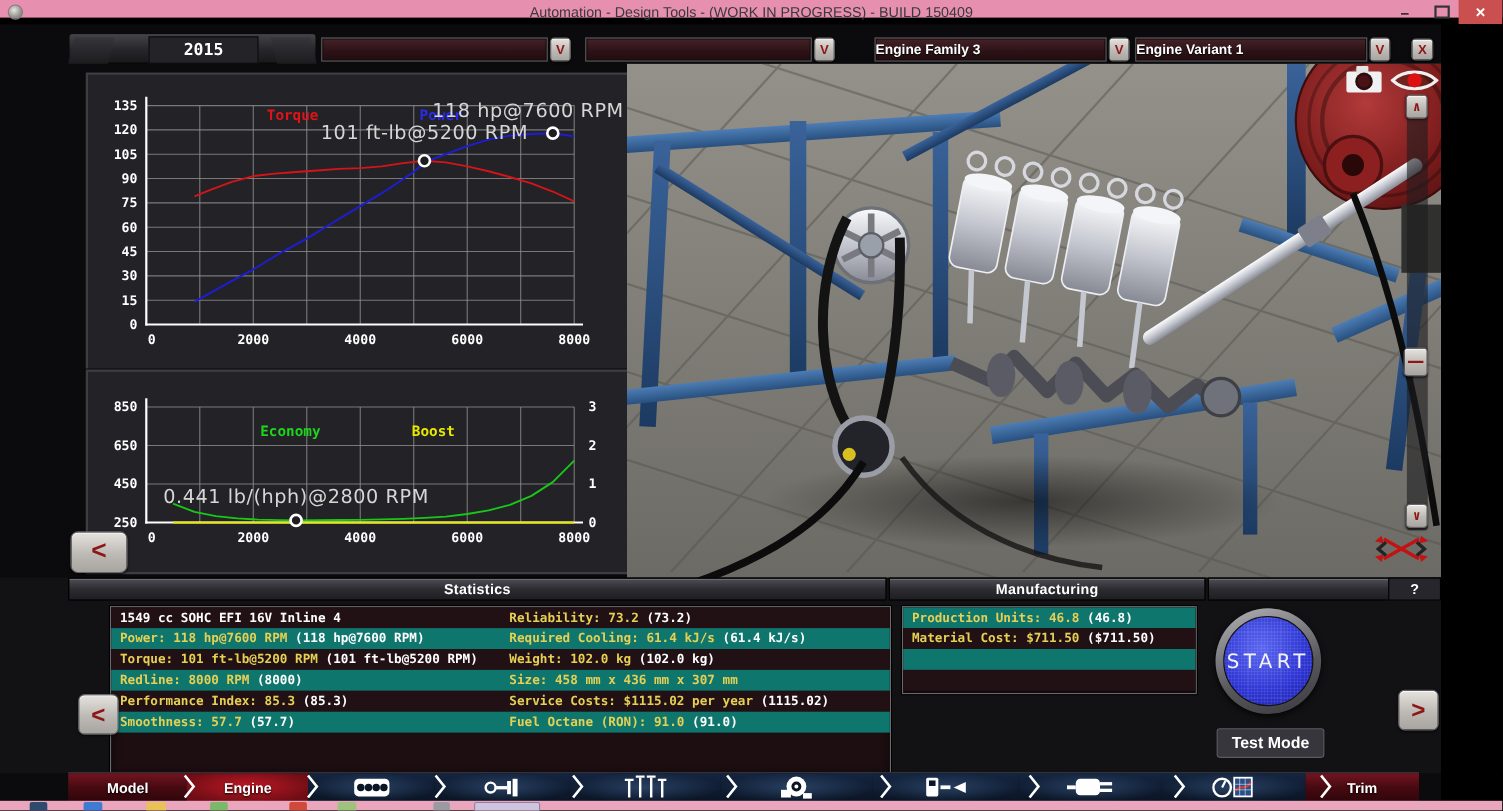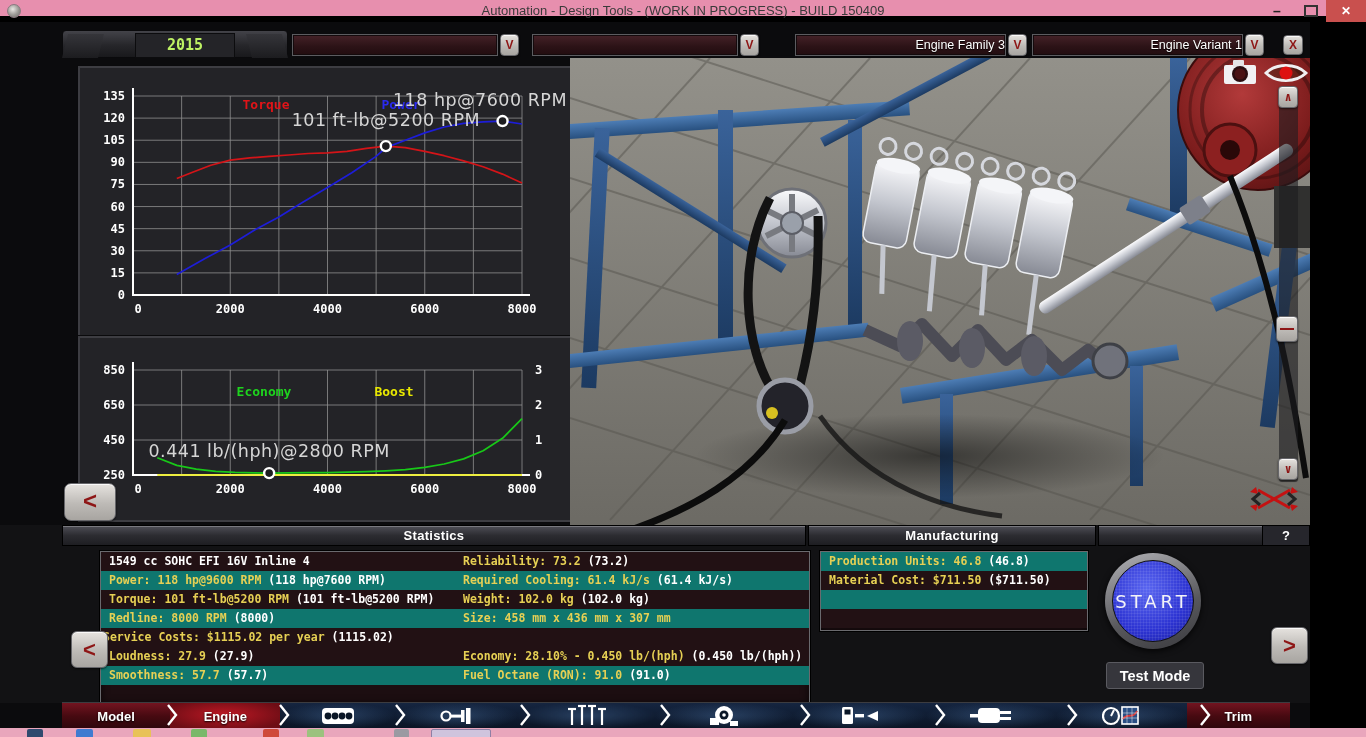--- a/index.html
+++ b/index.html
@@ -22,26 +22,26 @@
   .app{position:absolute;left:0;top:22px;width:1366px;height:706px;background:#0b0b0d;}
   .right-void{position:absolute;left:1310px;top:0;width:56px;height:706px;background:#000;}
 
   
   .tabstrip{position:absolute;left:62px;top:8px;width:226px;height:28px;
       background:linear-gradient(180deg,#434349,#26262a 55%,#19191c);border-radius:4px 4px 0 0;border:1px solid #0a0a0c;box-sizing:border-box;}
   .tabnub{position:absolute;top:3px;width:36px;height:24px;background:linear-gradient(180deg,#35353a,#1c1c1f);}
   .nub-l{left:2px;transform:skewX(-14deg);}
   .nub-r{right:2px;transform:skewX(14deg);}
   .year-tab{position:absolute;left:72px;top:2px;width:98px;height:23px;line-height:23px;text-align:center;
-      background:#242428;border:1px solid #0c0c0e;color:#bef264;font-weight:bold;font-size:15px;
+      background:#242428;border:1px solid #0c0c0e;color:#ffffff;font-weight:bold;font-size:15px;
       font-family:"DejaVu Sans Mono",monospace;}
   .dd-field{position:absolute;top:12px;height:22px;box-sizing:border-box;
       background:linear-gradient(180deg,#452228,#2b1216 60%,#220d10);
       border:1px solid #5c5c60;box-shadow:inset 0 0 0 1px #140a0c;
-      color:#fff;font-size:12.5px;font-weight:normal;text-align:right;line-height:20px;
+      color:#fff;font-size:12.5px;font-weight:bold;text-align:left;line-height:20px;
       text-shadow:0 1px 1px #000;}
   .metalbtn{position:absolute;box-sizing:border-box;border:1px solid #66666a;border-radius:4px;
       background:linear-gradient(180deg,#e6e3df,#bdbab6 55%,#a8a5a1);
       box-shadow:inset 0 1px 0 rgba(255,255,255,.8),0 1px 2px rgba(0,0,0,.6);
       color:#8e1616;font-weight:bold;display:flex;align-items:center;justify-content:center;}
   .ddbtn{top:12px;width:19px;height:22px;font-size:12px;}
 
   
   .chartbox{position:absolute;left:78px;width:490px;background:#232327;
       border:2px solid #3d3d42;box-shadow:0 0 0 1px #0a0a0c;box-sizing:content-box;}
@@ -406,37 +406,34 @@
       <div class="pheader" style="left:62px;width:744px;">Statistics</div>
       <div class="pheader" style="left:1098px;width:212px;"></div>
       <div class="helpbtn">?</div>
 
       <div class="statbox stats-main" id="stats-rows">
           <div class="stat-row dark">
             <div class="cell-l"><span class="w">1549 cc SOHC EFI 16V Inline 4</span></div>
             <div class="cell-r"><span class="y">Reliability: 73.2</span><span class="w"> (73.2)</span></div>
           </div>
           <div class="stat-row light">
-            <div class="cell-l"><span class="y">Power: 118 hp@9600 RPM</span><span class="w"> (118 hp@7600 RPM)</span></div>
+            <div class="cell-l"><span class="y">Power: 118 hp@7600 RPM</span><span class="w"> (118 hp@7600 RPM)</span></div>
             <div class="cell-r"><span class="y">Required Cooling: 61.4 kJ/s</span><span class="w"> (61.4 kJ/s)</span></div>
           </div>
           <div class="stat-row dark">
             <div class="cell-l"><span class="y">Torque: 101 ft-lb@5200 RPM</span><span class="w"> (101 ft-lb@5200 RPM)</span></div>
             <div class="cell-r"><span class="y">Weight: 102.0 kg</span><span class="w"> (102.0 kg)</span></div>
           </div>
           <div class="stat-row light">
             <div class="cell-l"><span class="y">Redline: 8000 RPM</span><span class="w"> (8000)</span></div>
             <div class="cell-r"><span class="y">Size: 458 mm x 436 mm x 307 mm</span></div>
           </div>
           <div class="stat-row dark">
+            <div class="cell-l"><span class="y">Performance Index: 85.3</span><span class="w"> (85.3)</span></div>
             <div class="cell-r"><span class="y">Service Costs: $1115.02 per year</span><span class="w"> (1115.02)</span></div>
-          </div>
-          <div class="stat-row dark">
-            <div class="cell-l"><span class="y">Loudness: 27.9</span><span class="w"> (27.9)</span></div>
-            <div class="cell-r"><span class="y">Economy: 28.10% - 0.450 lb/(hph)</span><span class="w"> (0.450 lb/(hph))</span></div>
           </div>
           <div class="stat-row light">
             <div class="cell-l"><span class="y">Smoothness: 57.7</span><span class="w"> (57.7)</span></div>
             <div class="cell-r"><span class="y">Fuel Octane (RON): 91.0</span><span class="w"> (91.0)</span></div>
           </div>
         </div>
       <div class="statbox manufbox" id="manuf-rows">
           <div class="stat-row light">
             <div class="cell-r" style="padding-left: 8px;"><span class="y">Production Units: 46.8</span><span class="w"> (46.8)</span></div>
           </div>

